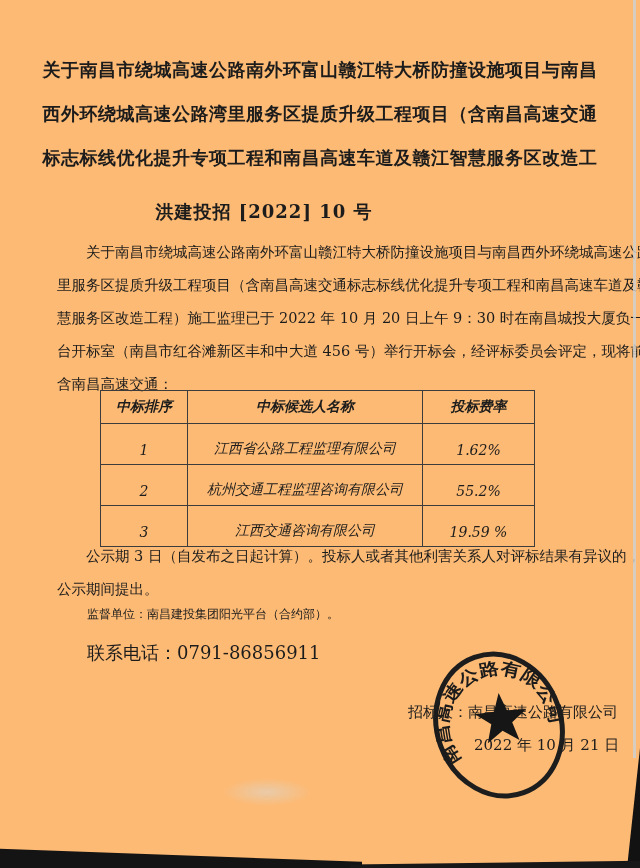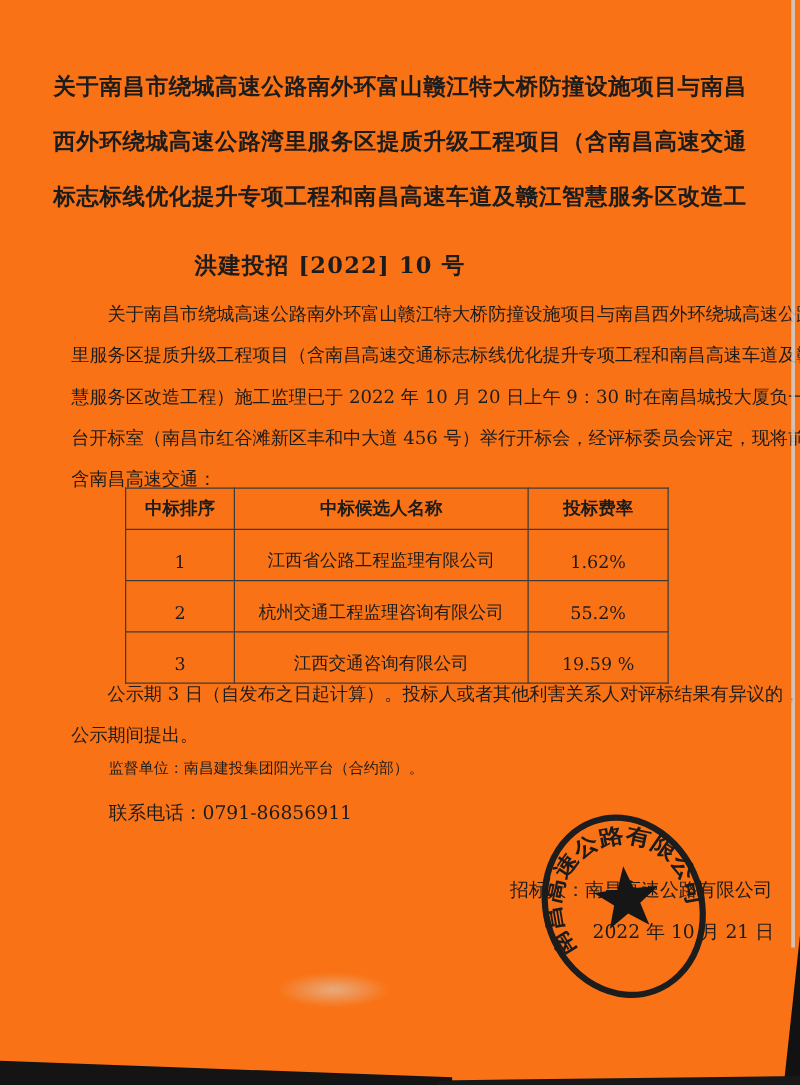--- a/index.html
+++ b/index.html
@@ -1,20 +1,20 @@
 <!DOCTYPE html>
 <html><head>
 <meta charset="utf-8">
 <style>
   html,body{margin:0;padding:0;background:#e9e9e9;}
   .page{
     position:relative;
     width:640px;height:868px;
     margin:0 auto;
-    background:#f97316;
+    background:#fdba74;
     overflow:hidden;
     font-family:"DejaVu Serif","Liberation Serif",serif;
     color:#1c1c1c;
   }
   
   .title-block{
     position:absolute;top:48px;left:30px;width:580px;
     text-align:center;font-weight:bold;
     font-size:18px;line-height:44px;letter-spacing:0.5px;
   }
@@ -34,33 +34,34 @@
   
   .bid-table{
     position:absolute;top:390px;left:100px;
     border-collapse:collapse;table-layout:fixed;
     font-size:14px;
   }
   .bid-table th,.bid-table td{
     border:1.6px solid #3c3c3c;
     text-align:center;
     padding:0;
+    font-style:italic;
   }
   .bid-table th{height:32px;font-weight:bold;vertical-align:middle;}
   .bid-table td{height:34px;vertical-align:bottom;padding-bottom:6px;}
   .col-rank{width:86px;}
   .col-name{width:234px;}
   .col-rate{width:111px;}
   
   .notice-block{
     position:absolute;top:540px;left:57px;width:545px;
     font-size:14.5px;line-height:33px;
   }
   .supervisor-line{position:absolute;top:606px;left:87px;font-size:12px;white-space:nowrap;}
-  .phone-line{position:absolute;top:641px;left:87px;font-size:15px;white-space:nowrap;}
+  .phone-line{position:absolute;top:641px;left:87px;font-size:18px;white-space:nowrap;}
   .bidder-line{position:absolute;top:703px;left:408px;font-size:15px;white-space:nowrap;}
   .date-line{position:absolute;top:736px;left:474px;font-size:15px;white-space:nowrap;}
   
   .seal{position:absolute;left:424px;top:645px;width:150px;height:160px;}
   
   .edge-right-line{
     position:absolute;left:633px;top:0;width:3px;height:758px;
     background:#cfcfcc;opacity:.85;
   }
   .edge-right-wedge{

